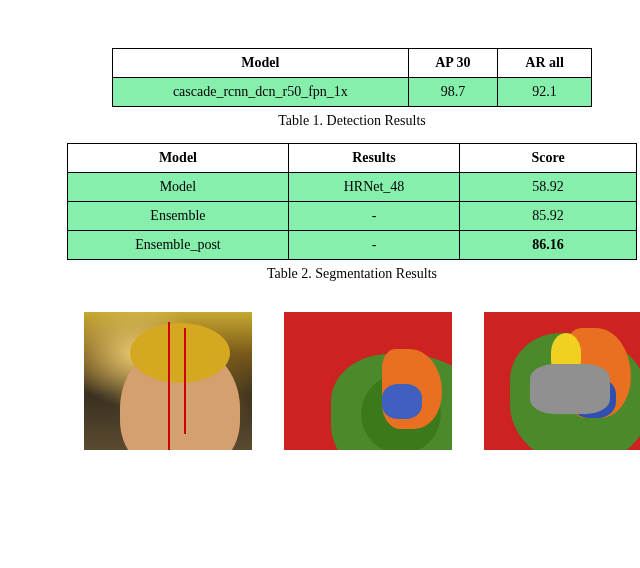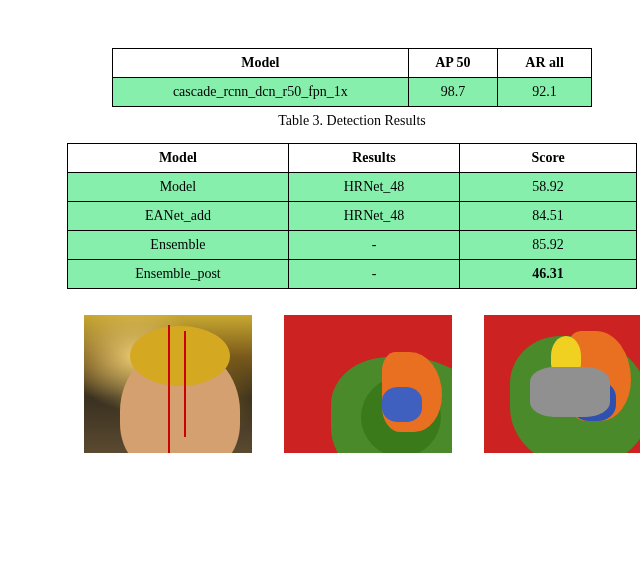--- a/index.html
+++ b/index.html
@@ -212,67 +212,63 @@
     }
   </style>
 </head>
 <body>
 
 <div class="table1-wrapper table-container">
   <table>
     <thead>
       <tr>
         <th>Model</th>
-        <th>AP 50</th>
+        <th>AP 30</th>
         <th>AR all</th>
       </tr>
     </thead>
     <tbody>
       <tr>
         <td>cascade_rcnn_dcn_r50_fpn_1x</td>
         <td>98.7</td>
         <td>92.1</td>
       </tr>
     </tbody>
   </table>
-  <div class="table-caption">Table 3. Detection Results</div>
+  <div class="table-caption">Table 1. Detection Results</div>
 </div>
 
 <div class="table2-wrapper table-container">
   <table>
     <thead>
       <tr>
         <th>Model</th>
         <th>Results</th>
         <th>Score</th>
       </tr>
     </thead>
     <tbody id="table2-body">
     <tr>
           <td>Model</td>
           <td>HRNet_48</td>
           <td>58.92</td>
         </tr>
         <tr>
-          <td>EANet_add</td>
-          <td>HRNet_48</td>
-          <td>84.51</td>
-        </tr>
-        <tr>
           <td>Ensemble</td>
           <td>-</td>
           <td>85.92</td>
         </tr>
         <tr>
           <td>Ensemble_post</td>
           <td>-</td>
-          <td><b>46.31</b></td>
+          <td><b>86.16</b></td>
         </tr>
       </tbody>
   </table>
+  <div class="table-caption">Table 2. Segmentation Results</div>
 </div>
 
 <div class="image-section">
   <div class="img-left">
     <div class="face-area"></div>
     <div class="red-line"></div>
   </div>
   <div class="img-middle">
     <div class="img-middle-content">
       <div class="green-blob"></div>

